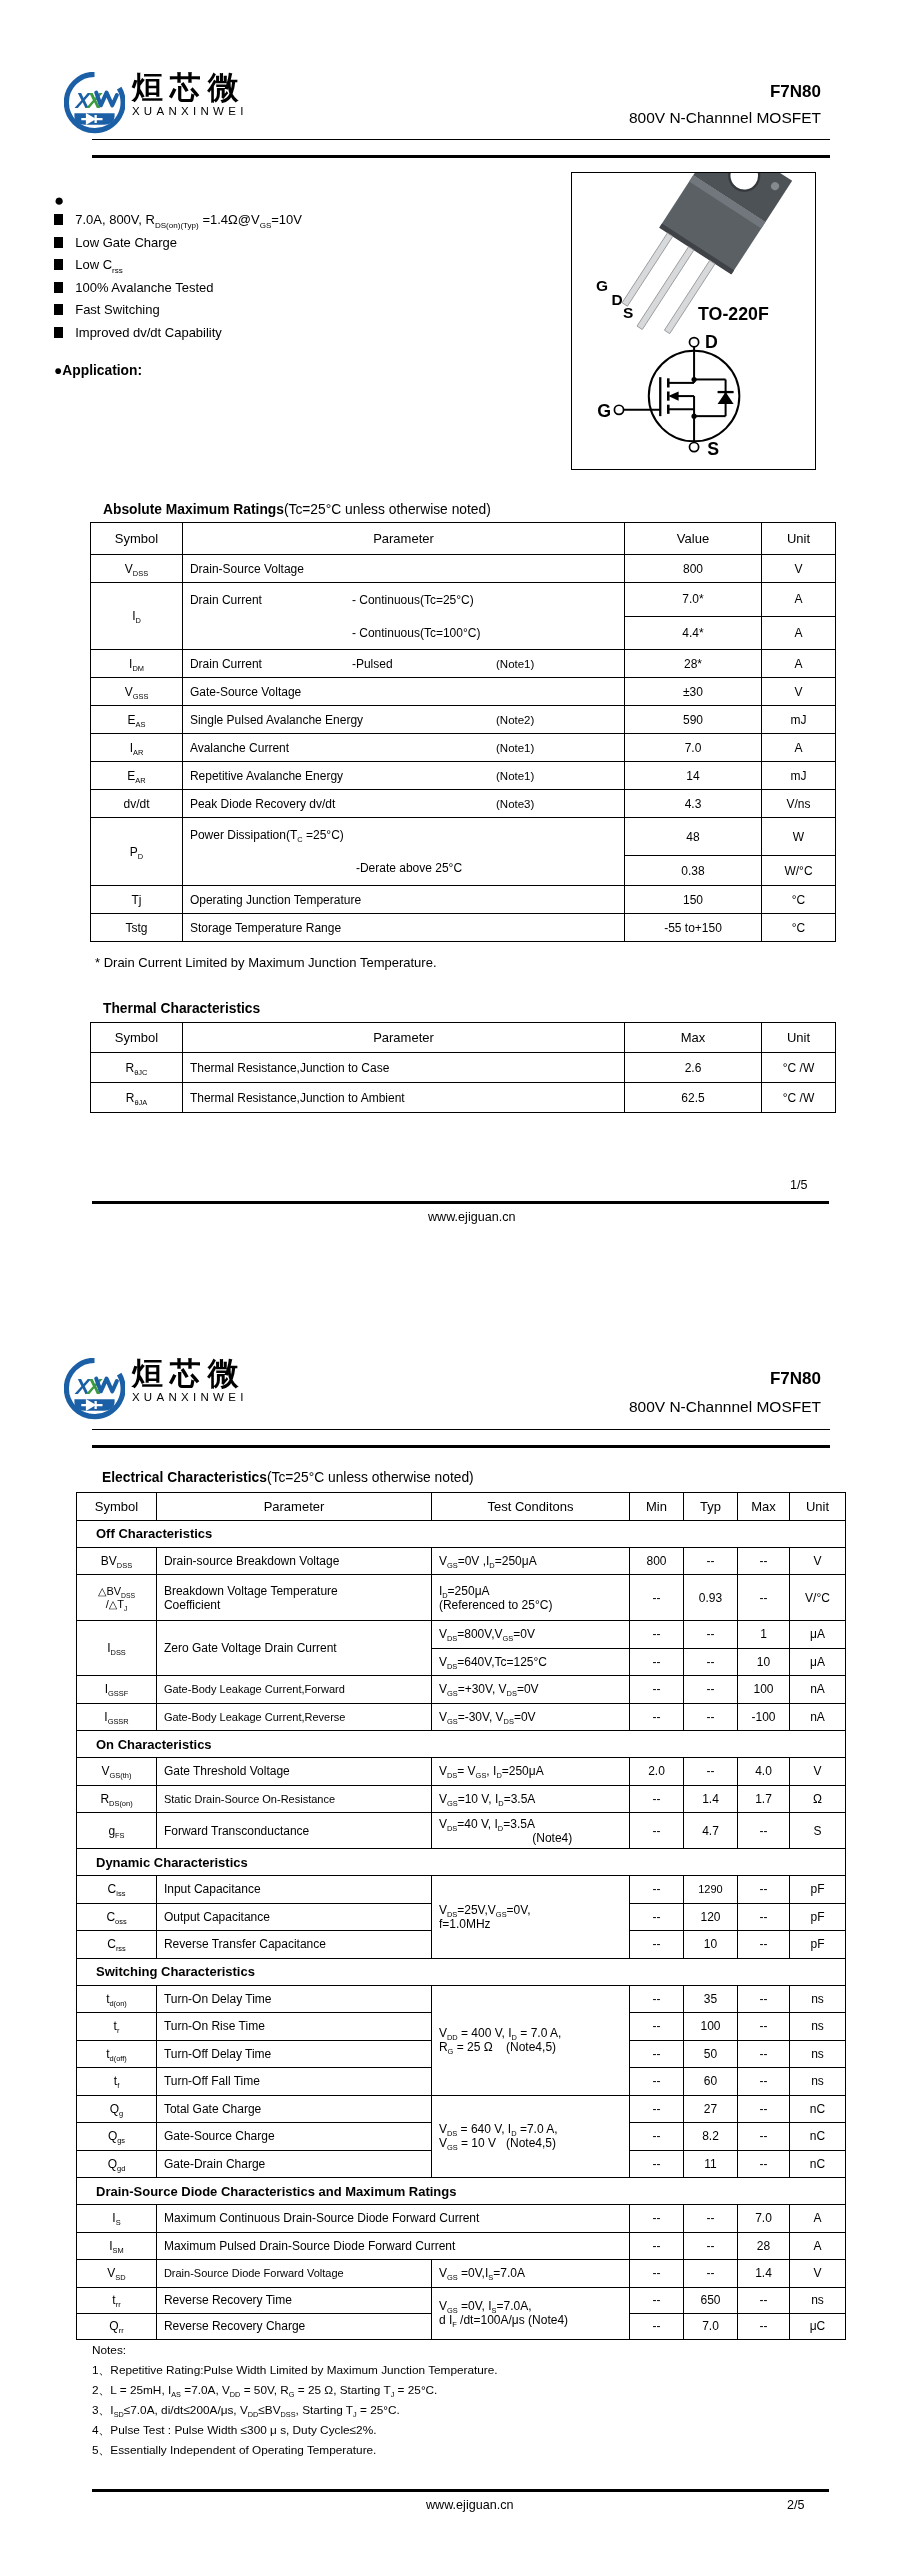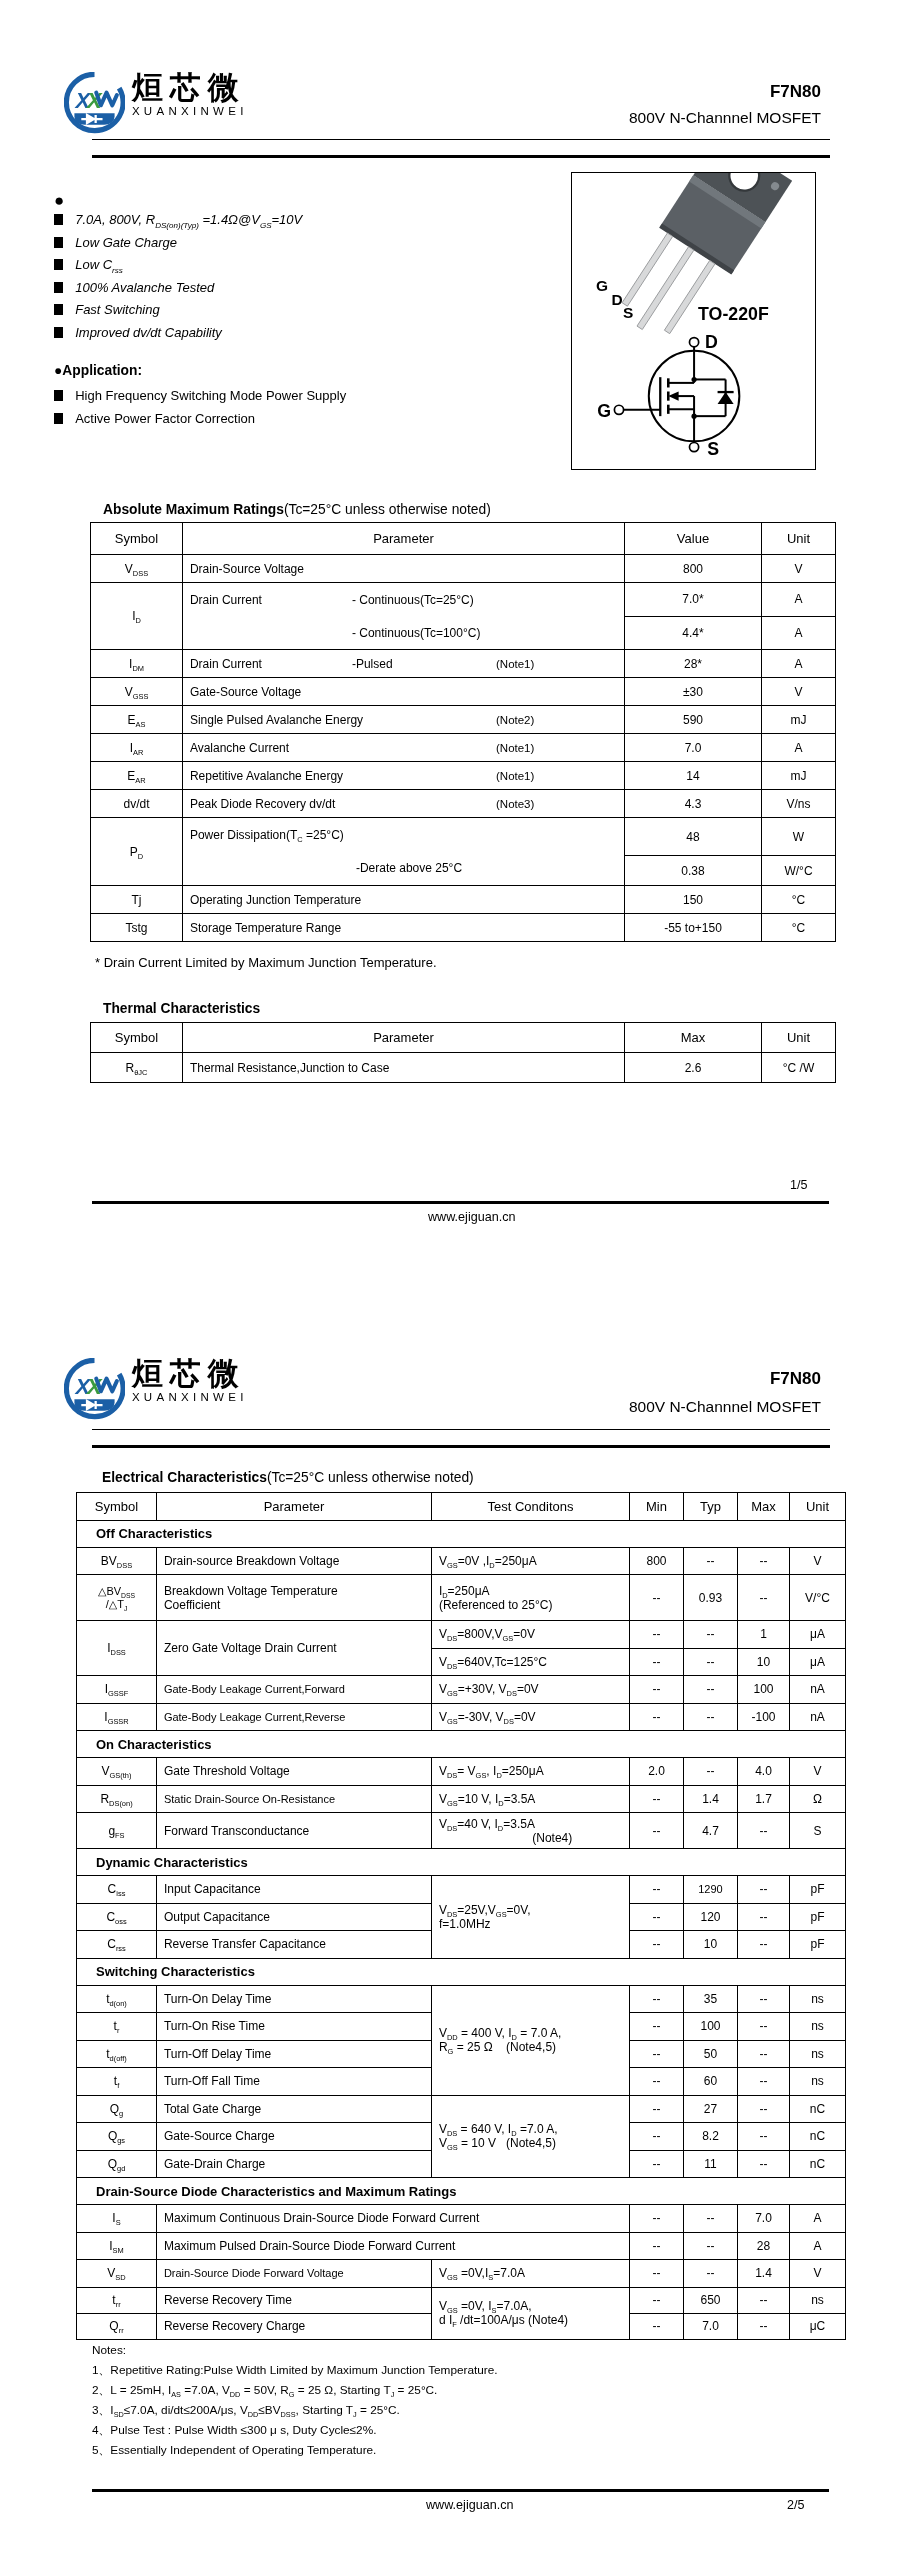--- a/index.html
+++ b/index.html
@@ -70,33 +70,29 @@
       <div class="cn">烜芯微</div>
       <div class="en">XUANXINWEI</div>
     </div>
   </div>
   <div class="abs part" style="right:89px;top:82px;">F7N80</div>
   <div class="abs subtitle" style="right:89px;top:109px;">800V N-Channnel MOSFET</div>
   <div class="rule" style="left:92px;top:139px;width:738px;height:1.1px;"></div>
   <div class="rule" style="left:92px;top:155px;width:738px;height:2.9px;"></div>
 
   <div class="abs big-bullet" style="left:54px;top:192px;">●</div>
-  <div class="abs" style="left:54px;top:212px;font-style:italic;">
+  <div class="abs" style="left:54px;top:212px;">
     <div class="feat"><span class="sq"></span><span>7.0A, 800V, R<sub>DS(on)(Typ)</sub> =1.4Ω@V<sub>GS</sub>=10V</span></div>
     <div class="feat"><span class="sq"></span><span>Low Gate Charge</span></div>
     <div class="feat"><span class="sq"></span><span>Low C<sub>rss</sub></span></div>
     <div class="feat"><span class="sq"></span><span>100% Avalanche Tested</span></div>
     <div class="feat"><span class="sq"></span><span>Fast Switching</span></div>
     <div class="feat"><span class="sq"></span><span>Improved dv/dt Capability</span></div>
   </div>
   <div class="abs appl" style="left:54px;top:363px;">●Application:</div>
-  <div class="abs" style="left:54px;top:388px;">
-    <div class="feat"><span class="sq"></span><span>High Frequency Switching Mode Power Supply</span></div>
-    <div class="feat"><span class="sq"></span><span>Active Power Factor Correction</span></div>
-  </div>
 
   <div class="pkgbox" style="left:571px;top:172px;width:243px;height:296px;">
     <svg width="243" height="296" viewBox="0 0 424 516">
 
       <g transform="translate(0,-70) rotate(33 245 160)">
         <rect x="170" y="20" width="150" height="86" fill="#4d5256"></rect>
         <circle cx="245" cy="58" r="26" fill="#ffffff" stroke="#34383b" stroke-width="4"></circle>
         <circle cx="184" cy="36" r="7" fill="#848a8f"></circle>
         <circle cx="300" cy="44" r="7" fill="#848a8f"></circle>
         <rect x="170" y="106" width="150" height="108" fill="#5b6065"></rect>
@@ -278,20 +274,26 @@
       <td>Parameter</td>
       <td>Max</td>
       <td>Unit</td>
     </tr>
     <tr>
       <td>R<sub>θJC</sub></td>
       <td class="pl">Thermal Resistance,Junction to Case</td>
       <td>2.6</td>
       <td>°C /W</td>
     </tr>
+    <tr>
+      <td>R<sub>θJA</sub></td>
+      <td class="pl">Thermal Resistance,Junction to Ambient</td>
+      <td>62.5</td>
+      <td>°C /W</td>
+    </tr>
   </tbody>
     </table>
 
   <div class="rule" style="left:92px;top:1201px;width:737px;height:2.9px;"></div>
   <div class="abs furl" style="left:428px;top:1210px;">www.ejiguan.cn</div>
   <div class="abs fpage" style="left:790px;top:1178px;">1/5</div>
 
   <div class="abs logo" style="left:64px;top:1358px;">
     <svg width="61" height="62" viewBox="0 0 106 108">
       <path d="M53 4 A49 49 0 1 0 53 102 A49 49 0 0 0 96 28" fill="none" stroke="#1b5fa6" stroke-width="9"></path>

